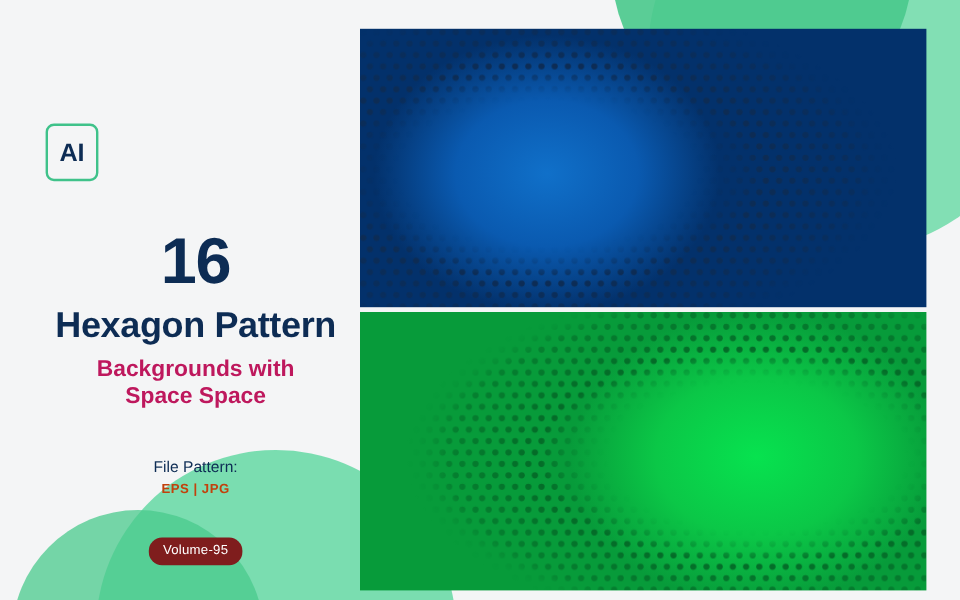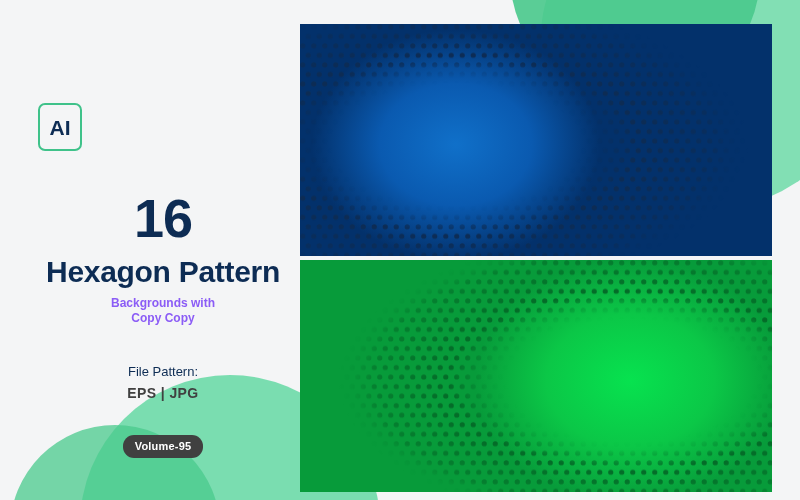--- a/index.html
+++ b/index.html
@@ -96,45 +96,45 @@
   .title-main {
     margin-top: 10px;
     font-size: 30px;
     font-weight: bold;
     color: #0d2c54;
     line-height: 1.15;
     letter-spacing: -0.3px;
   }
   .title-sub {
     margin-top: 6px;
-    font-size: 12px;
-    font-weight: bold;
-    color: #8b5cf6;
+    font-size: 19px;
+    font-weight: bold;
+    color: #be185d;
     line-height: 1.25;
   }
   .formats-label {
     margin-top: 38px;
     font-size: 13px;
     color: #0d2c54;
     font-weight: normal;
   }
   .formats-value {
     margin-top: 6px;
-    font-size: 14px;
-    font-weight: bold;
-    color: #404040;
+    font-size: 11px;
+    font-weight: bold;
+    color: #c2410c;
     letter-spacing: 0.4px;
   }
   .volume-pill {
     margin-top: 34px;
     display: inline-block;
-    background: #404040;
+    background: #7f1d1d;
     color: #ffffff;
     font-size: 11px;
-    font-weight: bold;
+    font-weight: normal;
     padding: 5px 12px 6px 12px;
     border-radius: 11px;
     letter-spacing: 0.2px;
   }
 
   
   .previews {
     position: absolute;
     left: 300px;
     top: 24px;
@@ -182,21 +182,21 @@
   <div class="blob blob-bottom-left"></div>
   <div class="blob blob-bottom-left2"></div>
 
   <div class="info">
     <div class="ai-badge">
       <span>AI</span>
     </div>
     <div class="big-number">16</div>
     <div class="title-main">Hexagon Pattern</div>
     <div class="title-sub">Backgrounds with</div>
-    <div class="title-sub" style="margin-top:0;">Copy Copy</div>
+    <div class="title-sub" style="margin-top:0;">Space Space</div>
     <div class="formats-label">File Pattern:</div>
     <div class="formats-value">EPS  |  JPG</div>
     <div><span class="volume-pill">Volume-95</span></div>
   </div>
 
   <div class="previews">
 
     <div class="banner banner-blue">
       <div class="glow glow-blue"></div>
       <svg class="dots" viewBox="0 0 472 232" preserveAspectRatio="none">

